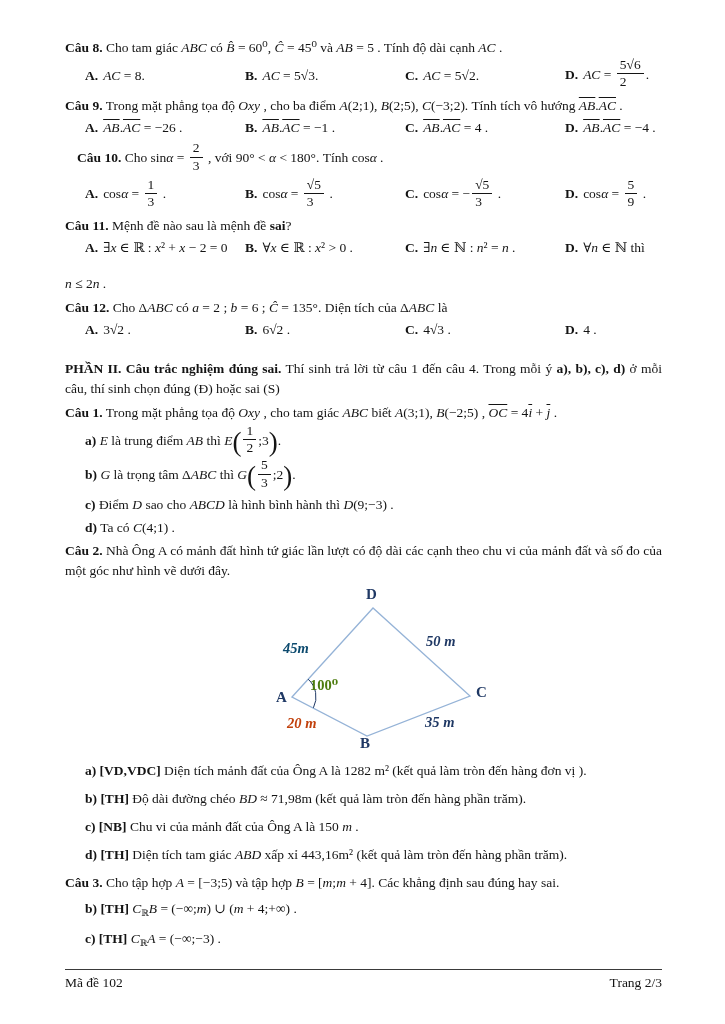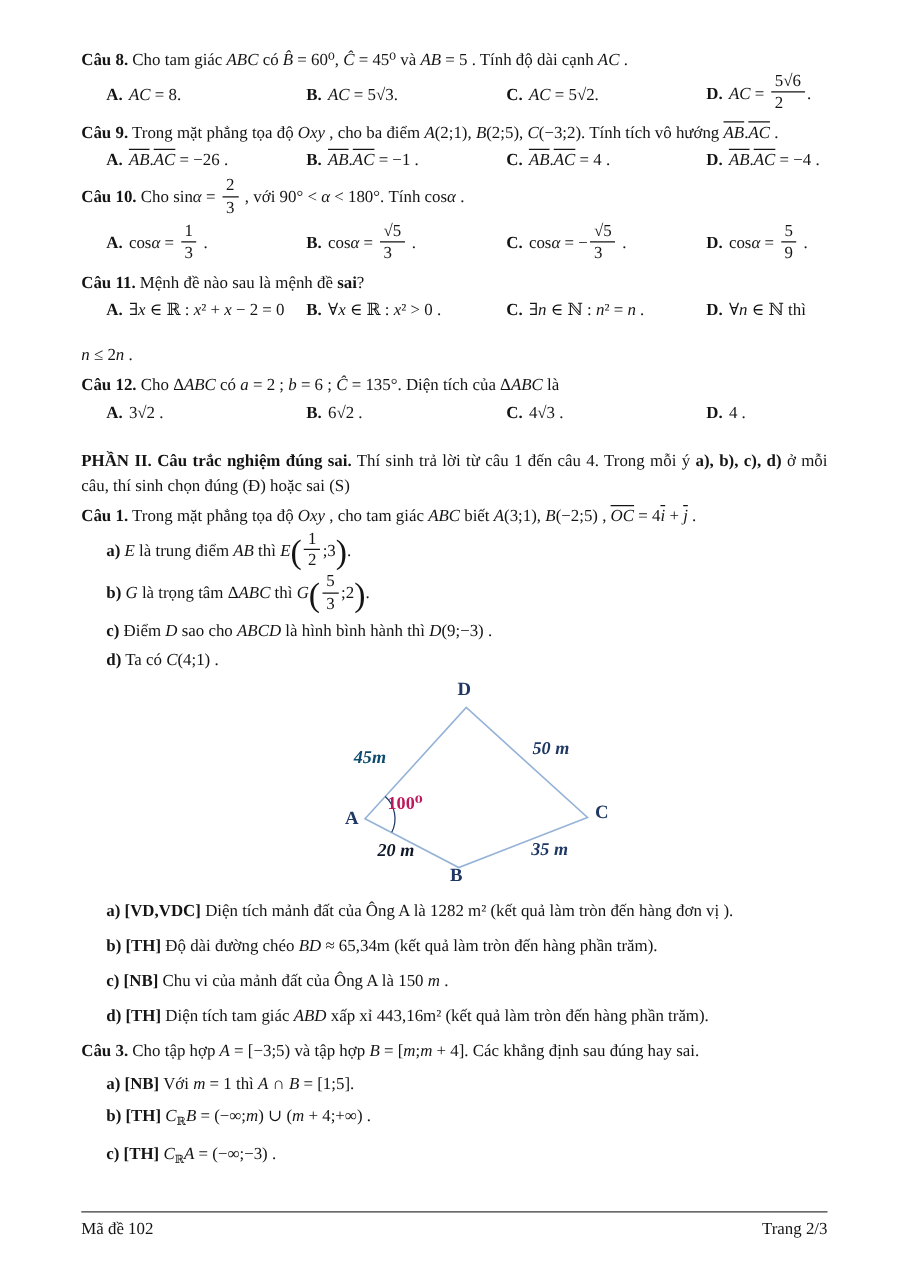--- a/index.html
+++ b/index.html
@@ -4,21 +4,21 @@
 <style>
   * { margin:0; padding:0; box-sizing:border-box; }
   html,body { width:725px; height:1024px; }
   body {
     position:relative; overflow:hidden; background:#ffffff; color:#141414;
     font-family:"Liberation Serif","DejaVu Serif",serif; font-size:13.5px;
   }
   .page { position:absolute; left:65px; top:36px; width:597px; }
   section { display:block; }
   .stmt { line-height:20px; text-align:justify; margin:2px 0; }
-  .fstmt { margin:5px 0; }
+  .fstmt { margin:5px 12px; }
   .opts { display:grid; grid-template-columns:160px 160px 160px auto;
           padding-left:20px; align-items:center; margin:2px 0 5px; line-height:20px; }
   .opt { white-space:nowrap; }
   .ol { font-weight:bold; margin-right:5px; }
   .cont { line-height:20px; margin:16px 0 4px; }
   .it { font-style:italic; }
   .bd { font-weight:bold; }
   .vec { font-style:italic; text-decoration:overline; }
   .subr { font-size:9px; vertical-align:-3px; }
   .bigp { font-size:27px; vertical-align:middle; line-height:0; }
@@ -101,46 +101,46 @@
 
   <section>
     <div class="stmt"><span class="bd">Câu 1.</span><span> Trong mặt phẳng tọa độ </span><span class="it">Oxy</span><span> , cho tam giác </span><span class="it">ABC</span><span>  biết </span><span class="it">A</span><span>(3;1),  </span><span class="it">B</span><span>(−2;5) , </span><span class="vec">OC</span><span> = 4</span><span class="vec">i</span><span> + </span><span class="vec">j</span><span> .</span></div>
     <div class="item"><span class="bd">a)</span><span> </span><span class="it">E</span><span>  là trung điểm  </span><span class="it">AB</span><span>  thì  </span><span class="it">E</span><span class="bigp">(</span><span class="frac"><span class="num">1</span><span class="den">2</span></span><span>;3</span><span class="bigp">)</span><span>.</span></div>
     <div class="item"><span class="bd">b)</span><span> </span><span class="it">G</span><span>  là trọng tâm Δ</span><span class="it">ABC</span><span>  thì  </span><span class="it">G</span><span class="bigp">(</span><span class="frac"><span class="num">5</span><span class="den">3</span></span><span>;2</span><span class="bigp">)</span><span>.</span></div>
     <div class="item"><span class="bd">c)</span><span> Điểm  </span><span class="it">D</span><span>  sao cho  </span><span class="it">ABCD</span><span>  là hình bình hành thì  </span><span class="it">D</span><span>(9;−3) .</span></div>
     <div class="item"><span class="bd">d)</span><span> Ta có  </span><span class="it">C</span><span>(4;1) .</span></div>
   </section>
 
   <section>
+    <div class="stmt"><span class="bd">Câu 2.</span><span> Nhà Ông  A có mảnh đất hình tứ giác lần lượt có độ dài các cạnh theo chu vi của mảnh đất và số đo của một góc như hình vẽ dưới đây.</span></div>
 
     <div class="diagram">
       <svg width="597" height="170" viewBox="0 0 597 170">
         <path d="M227 114 L308 25 L405 113 L302 153 Z" fill="none" stroke="#95b3d7" stroke-width="1.3"></path>
         <path d="M243.2 96.2 A 24 24 0 0 1 248.4 124.8" fill="none" stroke="#1f3864" stroke-width="1"></path>
       </svg>
       <span class="vlabel" style="left:301px; top:3px; color:#1f3864;">D</span>
       <span class="vlabel" style="left:211px; top:106px; color:#1f3864;">A</span>
       <span class="vlabel" style="left:411px; top:101px; color:#1f3864;">C</span>
       <span class="vlabel" style="left:295px; top:152px; color:#1f3864;">B</span>
       <span class="dim" style="left:218px; top:57px; color:#0c4a6e;">45m</span>
       <span class="dim" style="left:361px; top:50px; color:#1f3864;">50 m</span>
-      <span class="dim" style="left:237px; top:132px; color:#0f172a;text-align:center;">20 m</span>
+      <span class="dim" style="left:222px; top:132px; color:#c2410c;text-align:center;">20 m</span>
       <span class="dim" style="left:360px; top:131px; color:#1f3864;">35 m</span>
-      <span class="ang" style="left:245px; top:93px; color:#be185d;">100⁰</span>
+      <span class="ang" style="left:245px; top:93px; color:#4d7c0f;">100⁰</span>
     </div>
 
     <div class="item item2"><span class="bd">a) [VD,VDC]</span><span> Diện tích mảnh đất của Ông A là 1282  m² (kết quả làm tròn đến hàng đơn vị ).</span></div>
-    <div class="item item2"><span class="bd">b) [TH]</span><span> Độ dài đường chéo  </span><span class="it">BD</span><span> ≈ 65,34m (kết quả làm tròn đến hàng phần trăm).</span></div>
+    <div class="item item2"><span class="bd">b) [TH]</span><span> Độ dài đường chéo  </span><span class="it">BD</span><span> ≈ 71,98m (kết quả làm tròn đến hàng phần trăm).</span></div>
     <div class="item item2"><span class="bd">c) [NB]</span><span> Chu vi của mảnh đất của Ông  A  là  150 </span><span class="it">m</span><span> .</span></div>
     <div class="item item2"><span class="bd">d) [TH]</span><span> Diện tích tam giác  </span><span class="it">ABD</span><span>  xấp xỉ  443,16m² (kết quả làm tròn đến hàng phần trăm).</span></div>
   </section>
 
   <section>
     <div class="stmt"><span class="bd">Câu 3.</span><span> Cho tập hợp  </span><span class="it">A</span><span> = [−3;5)  và tập hợp  </span><span class="it">B</span><span> = [</span><span class="it">m</span><span>;</span><span class="it">m</span><span> + 4]. Các khẳng định sau đúng hay sai.</span></div>
-    <div class="item" style="margin:6px 0;"><span class="bd">a) [NB]</span><span> Với  </span><span class="it">m</span><span> = 1  thì  </span><span class="it">A</span><span> ∩ </span><span class="it">B</span><span> = [1;5].</span></div>
     <div class="item" style="margin:6px 0;"><span class="bd">b) [TH]</span><span> </span><span class="it">C</span><span class="subr">ℝ</span><span class="it">B</span><span> = (−∞;</span><span class="it">m</span><span>) ∪ (</span><span class="it">m</span><span> + 4;+∞) .</span></div>
     <div class="item" style="margin:6px 0;"><span class="bd">c) [TH]</span><span> </span><span class="it">C</span><span class="subr">ℝ</span><span class="it">A</span><span> = (−∞;−3) .</span></div>
   </section>
 
 </div>
 
 <div class="footer">
   <span>Mã đề 102</span>
   <span>Trang 2/3</span>
 </div>

